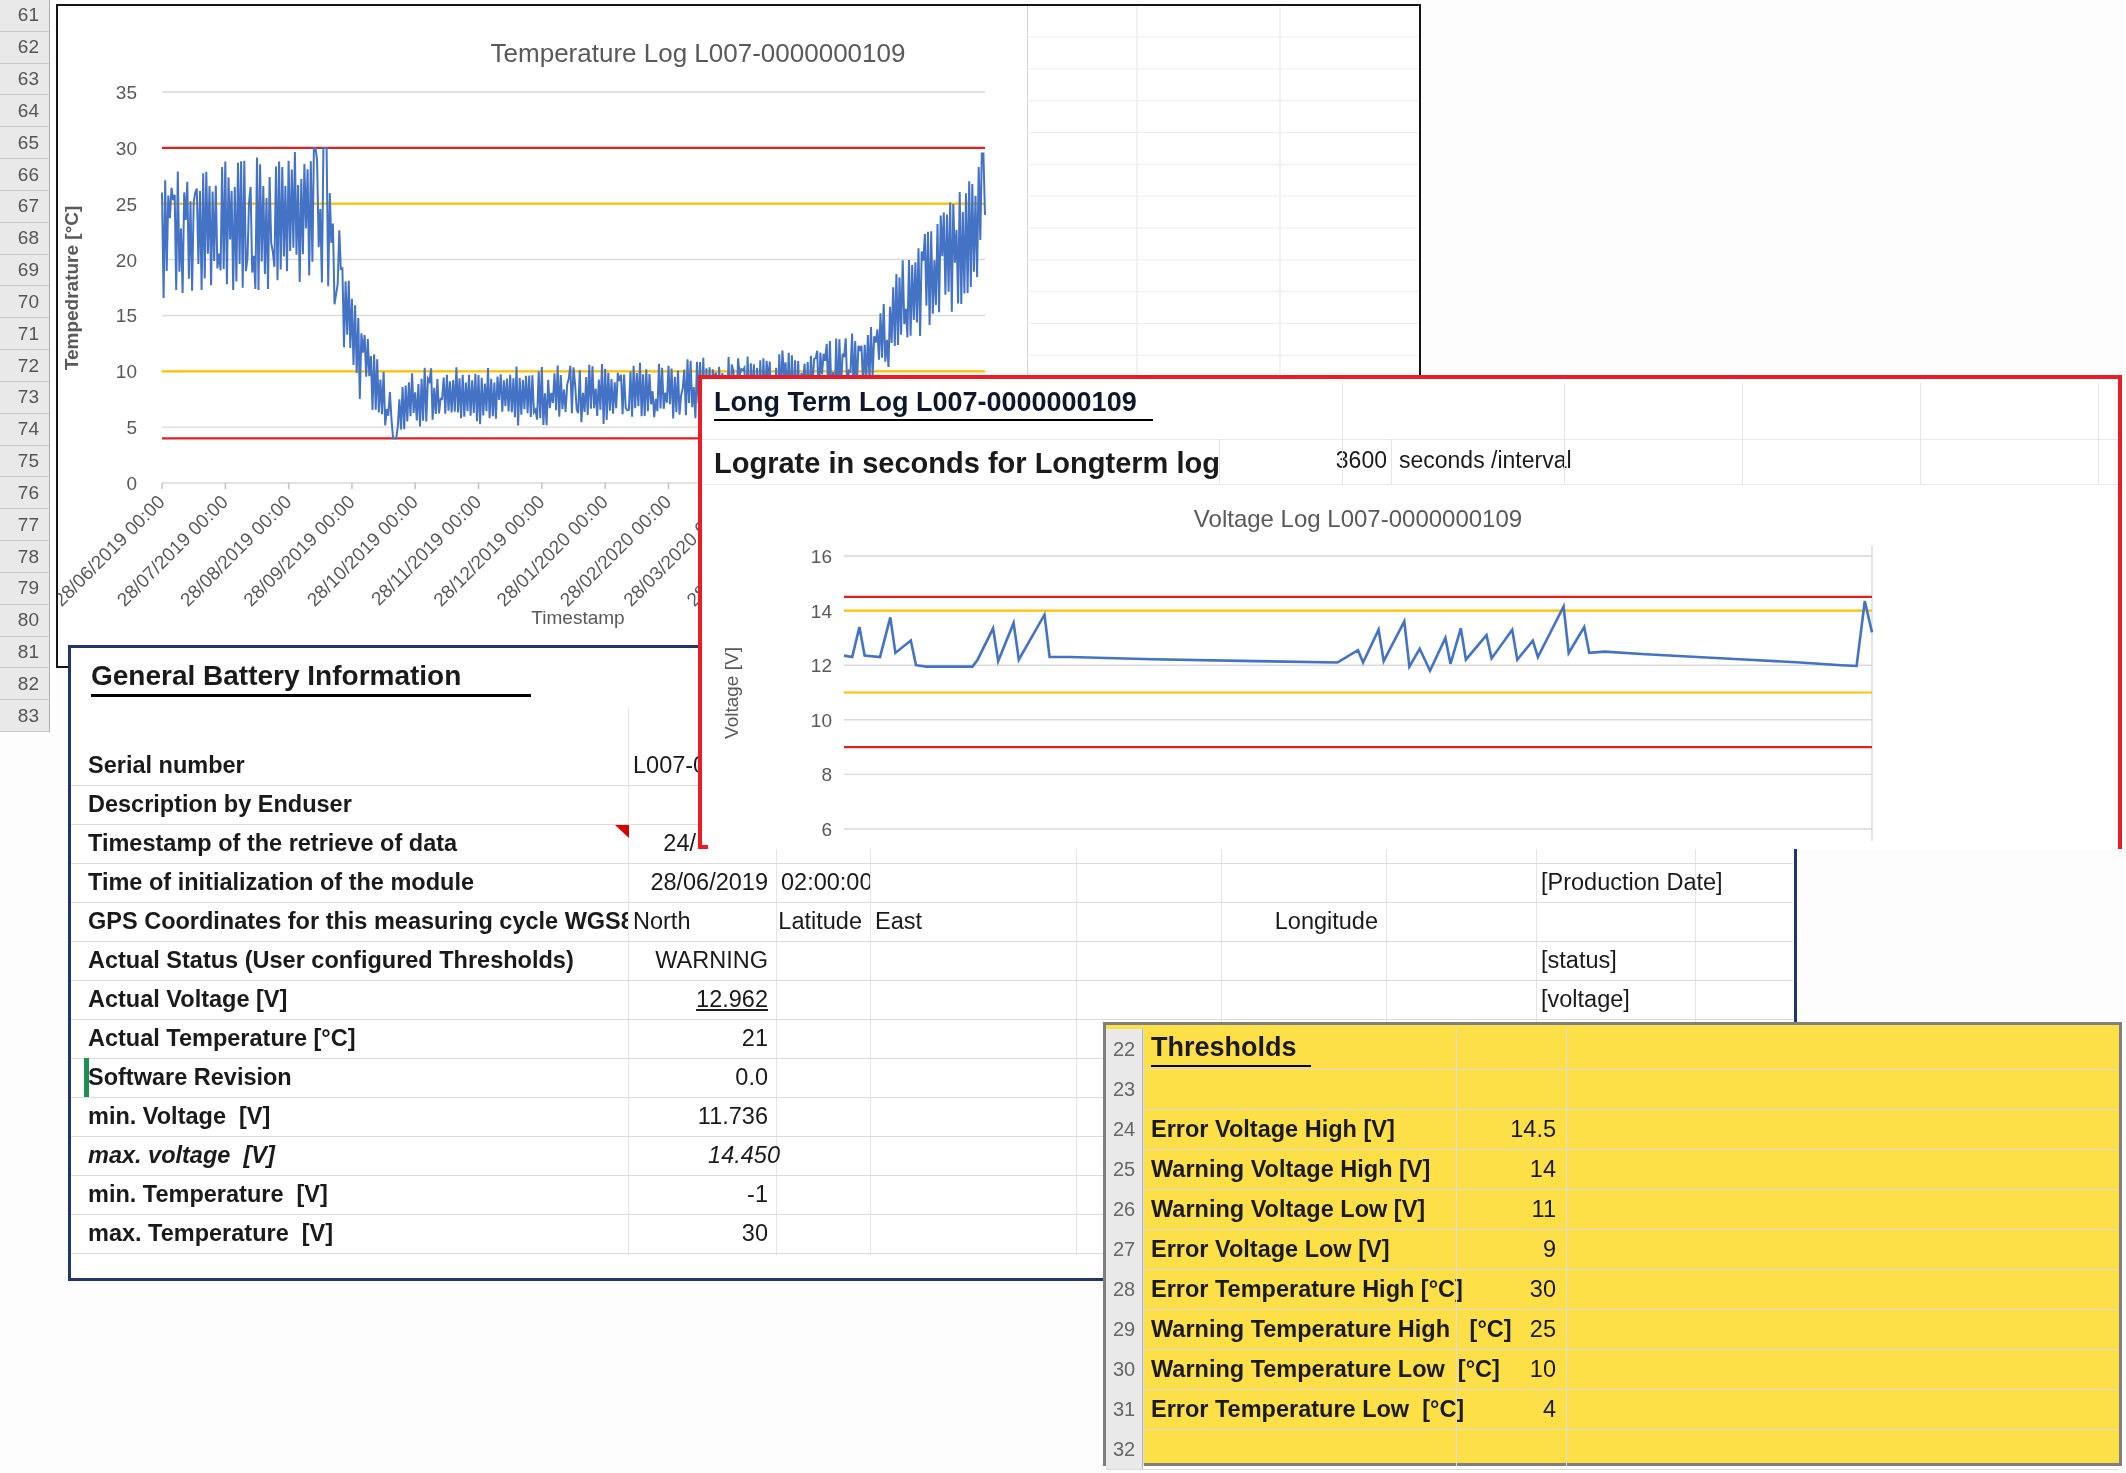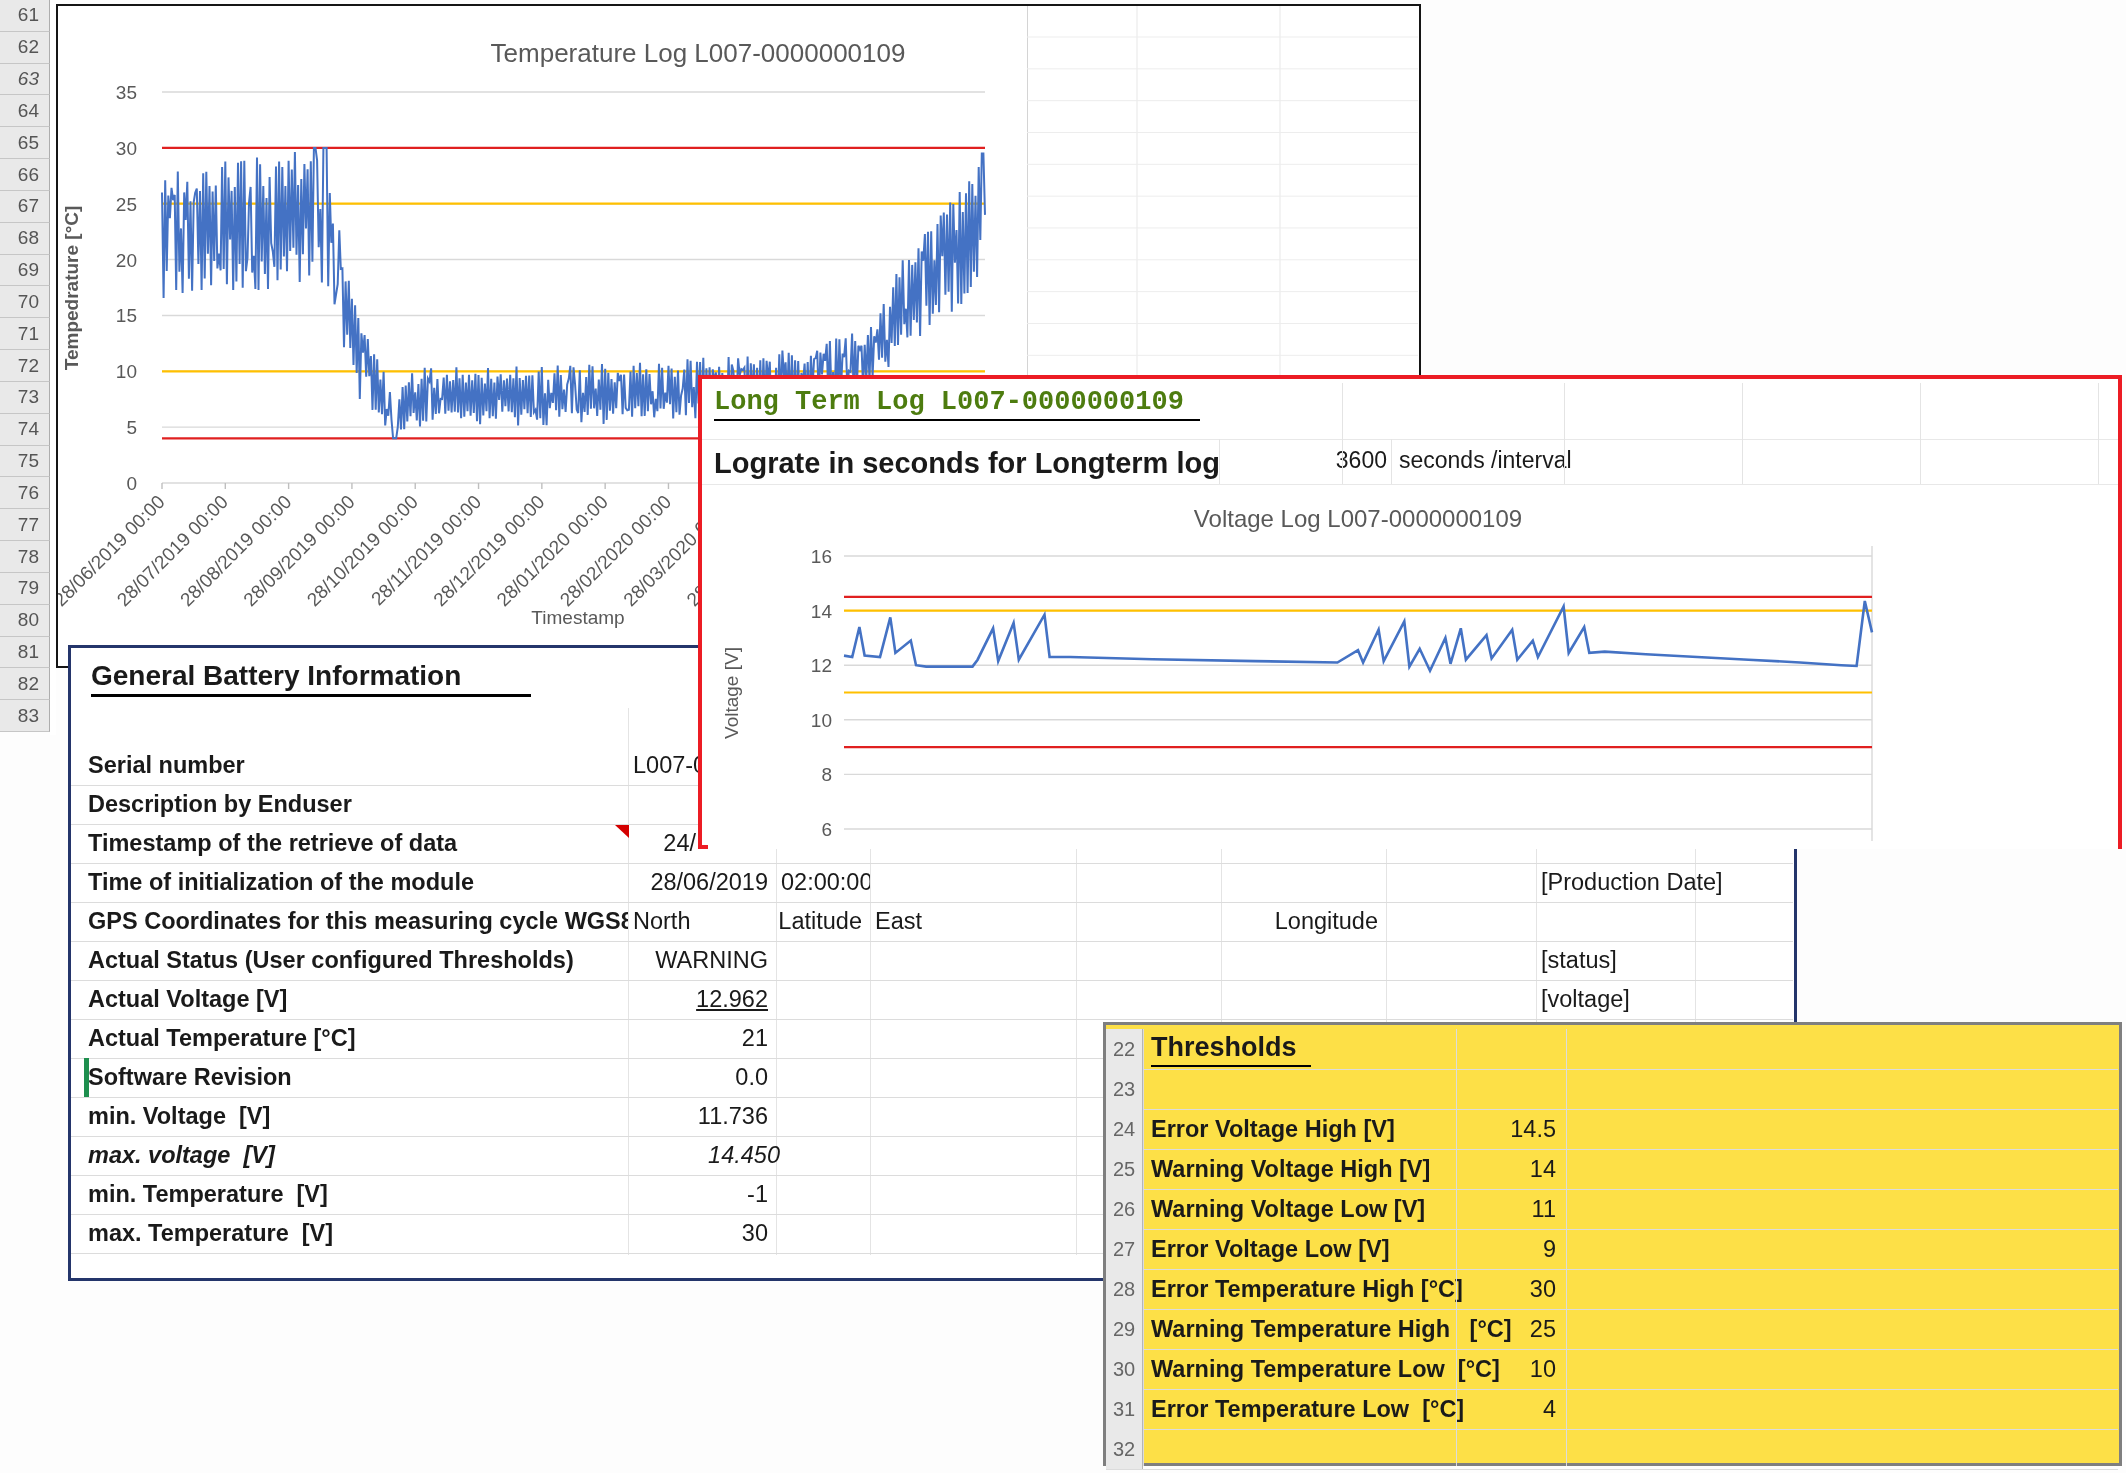--- a/index.html
+++ b/index.html
@@ -15,21 +15,21 @@
   #col-sliver{left:50px;top:3px;width:6px;height:732px;background:#fff;}
   
   #temp-panel{left:56px;top:4px;width:1365px;height:664px;background:#fff;border:2.5px solid #151515;
               box-sizing:border-box;z-index:10;}
   .gridv{position:absolute;width:1px;background:#e4e4e4;}
   .gridh{position:absolute;height:1px;background:#e8e8e8;}
   #chart-obj-edge{left:969px;top:0;width:1px;height:659px;background:#d4d4d4;}
   
   #red-panel{left:698px;top:375px;width:1424px;height:474px;background:#fff;border:4px solid #ec1c24;
              box-sizing:border-box;z-index:30;}
-  #ltl-title{left:12px;top:8px;font-size:27px;font-weight:bold;color:#4d7c0f;font-family:Liberation Mono, monospace;}
+  #ltl-title{left:12px;top:8px;font-size:27px;font-weight:bold;color:#0f172a;}
   #ltl-title span{border-bottom:2.5px solid #000;padding-right:16px;padding-bottom:2px;}
   #lograte-row{left:0;top:60px;width:1416px;height:45px;}
   #lograte-label{position:absolute;left:12px;top:8px;font-size:29px;font-weight:bold;}
   #lograte-value{position:absolute;left:517px;top:8px;width:168px;text-align:right;font-size:23px;}
   #lograte-unit{position:absolute;left:697px;top:8px;font-size:23px;}
   
   #gbi-panel{left:68px;top:645px;width:1729px;height:636px;background:#fff;border:3.5px solid #24356b;
              box-sizing:border-box;z-index:20;}
   #gbi-title{position:absolute;left:20px;top:12px;font-size:28px;font-weight:bold;}
   #gbi-title span{border-bottom:3px solid #000;padding-right:70px;padding-bottom:3px;}
@@ -59,21 +59,21 @@
   svg{position:absolute;left:0;top:0;}
   svg text{font-family:"Liberation Sans","DejaVu Sans",sans-serif;}
 </style>
 </head>
 <body>
 <div id="page">
 
   <div id="row-strip" class="abs">
       <div class="rownum" style="top: 0px;">61</div>
       <div class="rownum" style="top: 31.83px;">62</div>
-      <div class="rownum" style="top: 63.66px; font-style: italic;">63</div>
+      <div class="rownum" style="top: 63.66px;">63</div>
       <div class="rownum" style="top: 95.49px;">64</div>
       <div class="rownum" style="top: 127.32px;">65</div>
       <div class="rownum" style="top: 159.15px;">66</div>
       <div class="rownum" style="top: 190.98px;">67</div>
       <div class="rownum" style="top: 222.81px;">68</div>
       <div class="rownum" style="top: 254.64px;">69</div>
       <div class="rownum" style="top: 286.47px;">70</div>
       <div class="rownum" style="top: 318.3px;">71</div>
       <div class="rownum" style="top: 350.13px;">72</div>
       <div class="rownum" style="top: 381.96px;">73</div>

